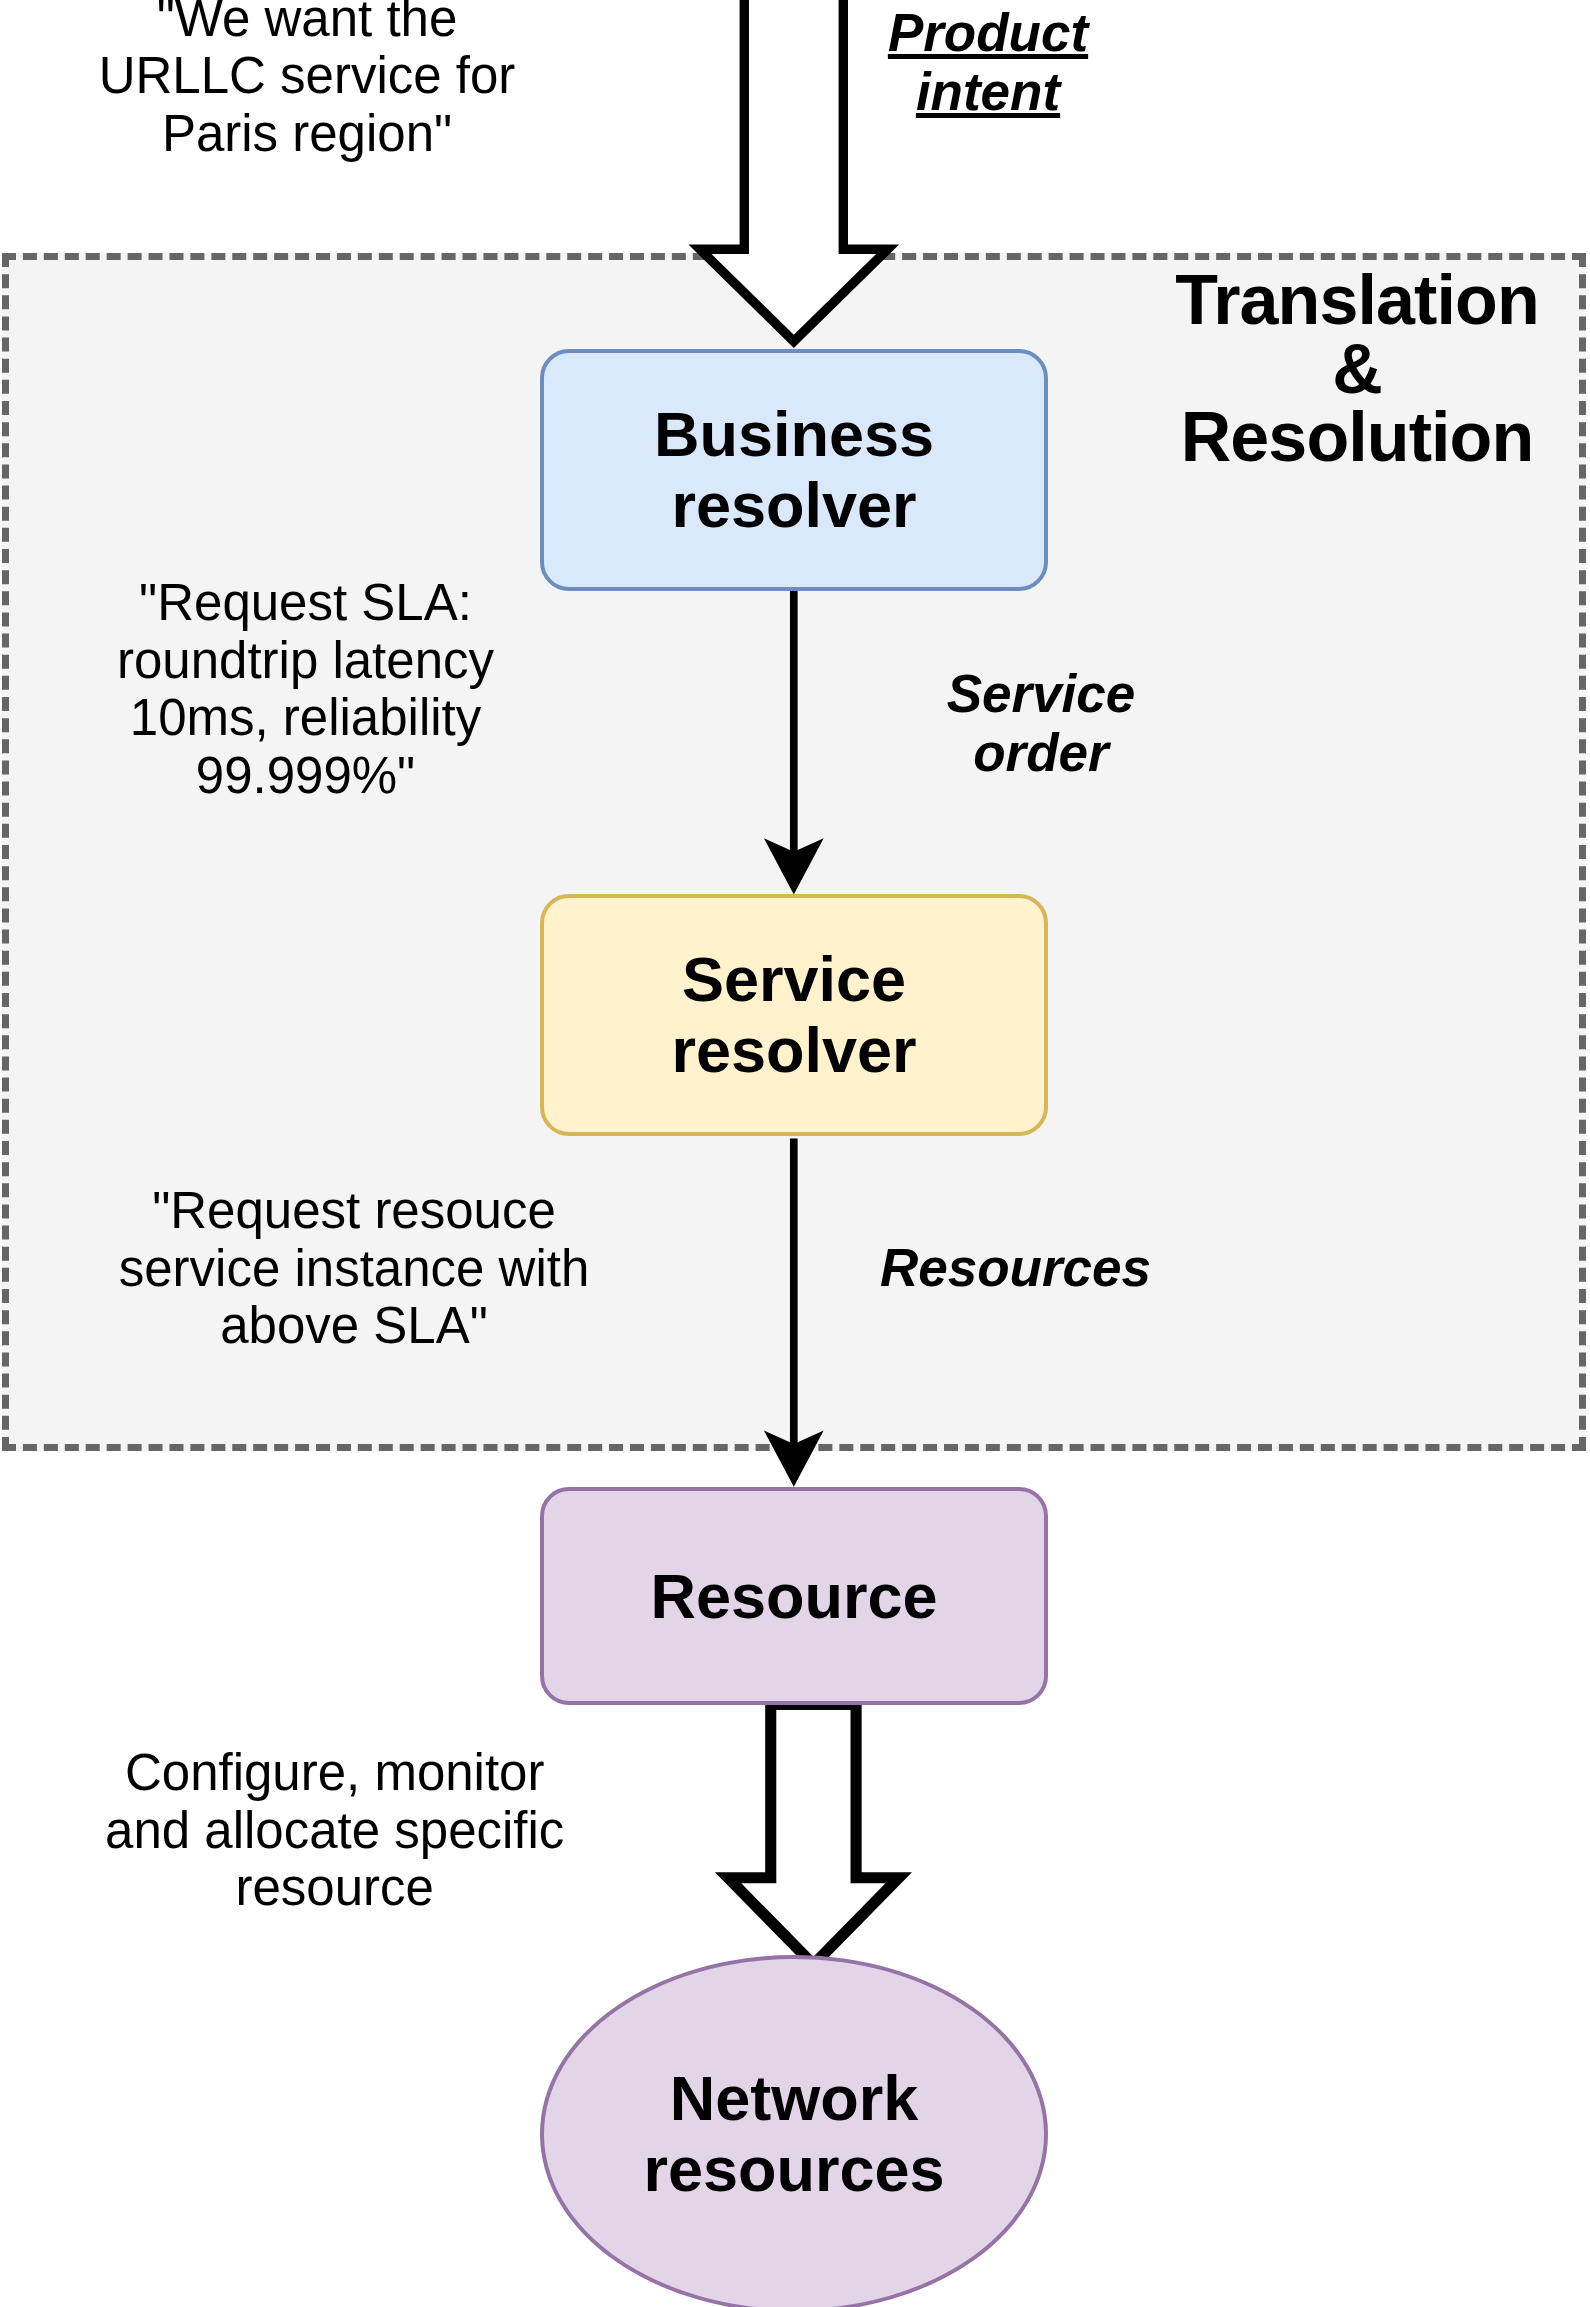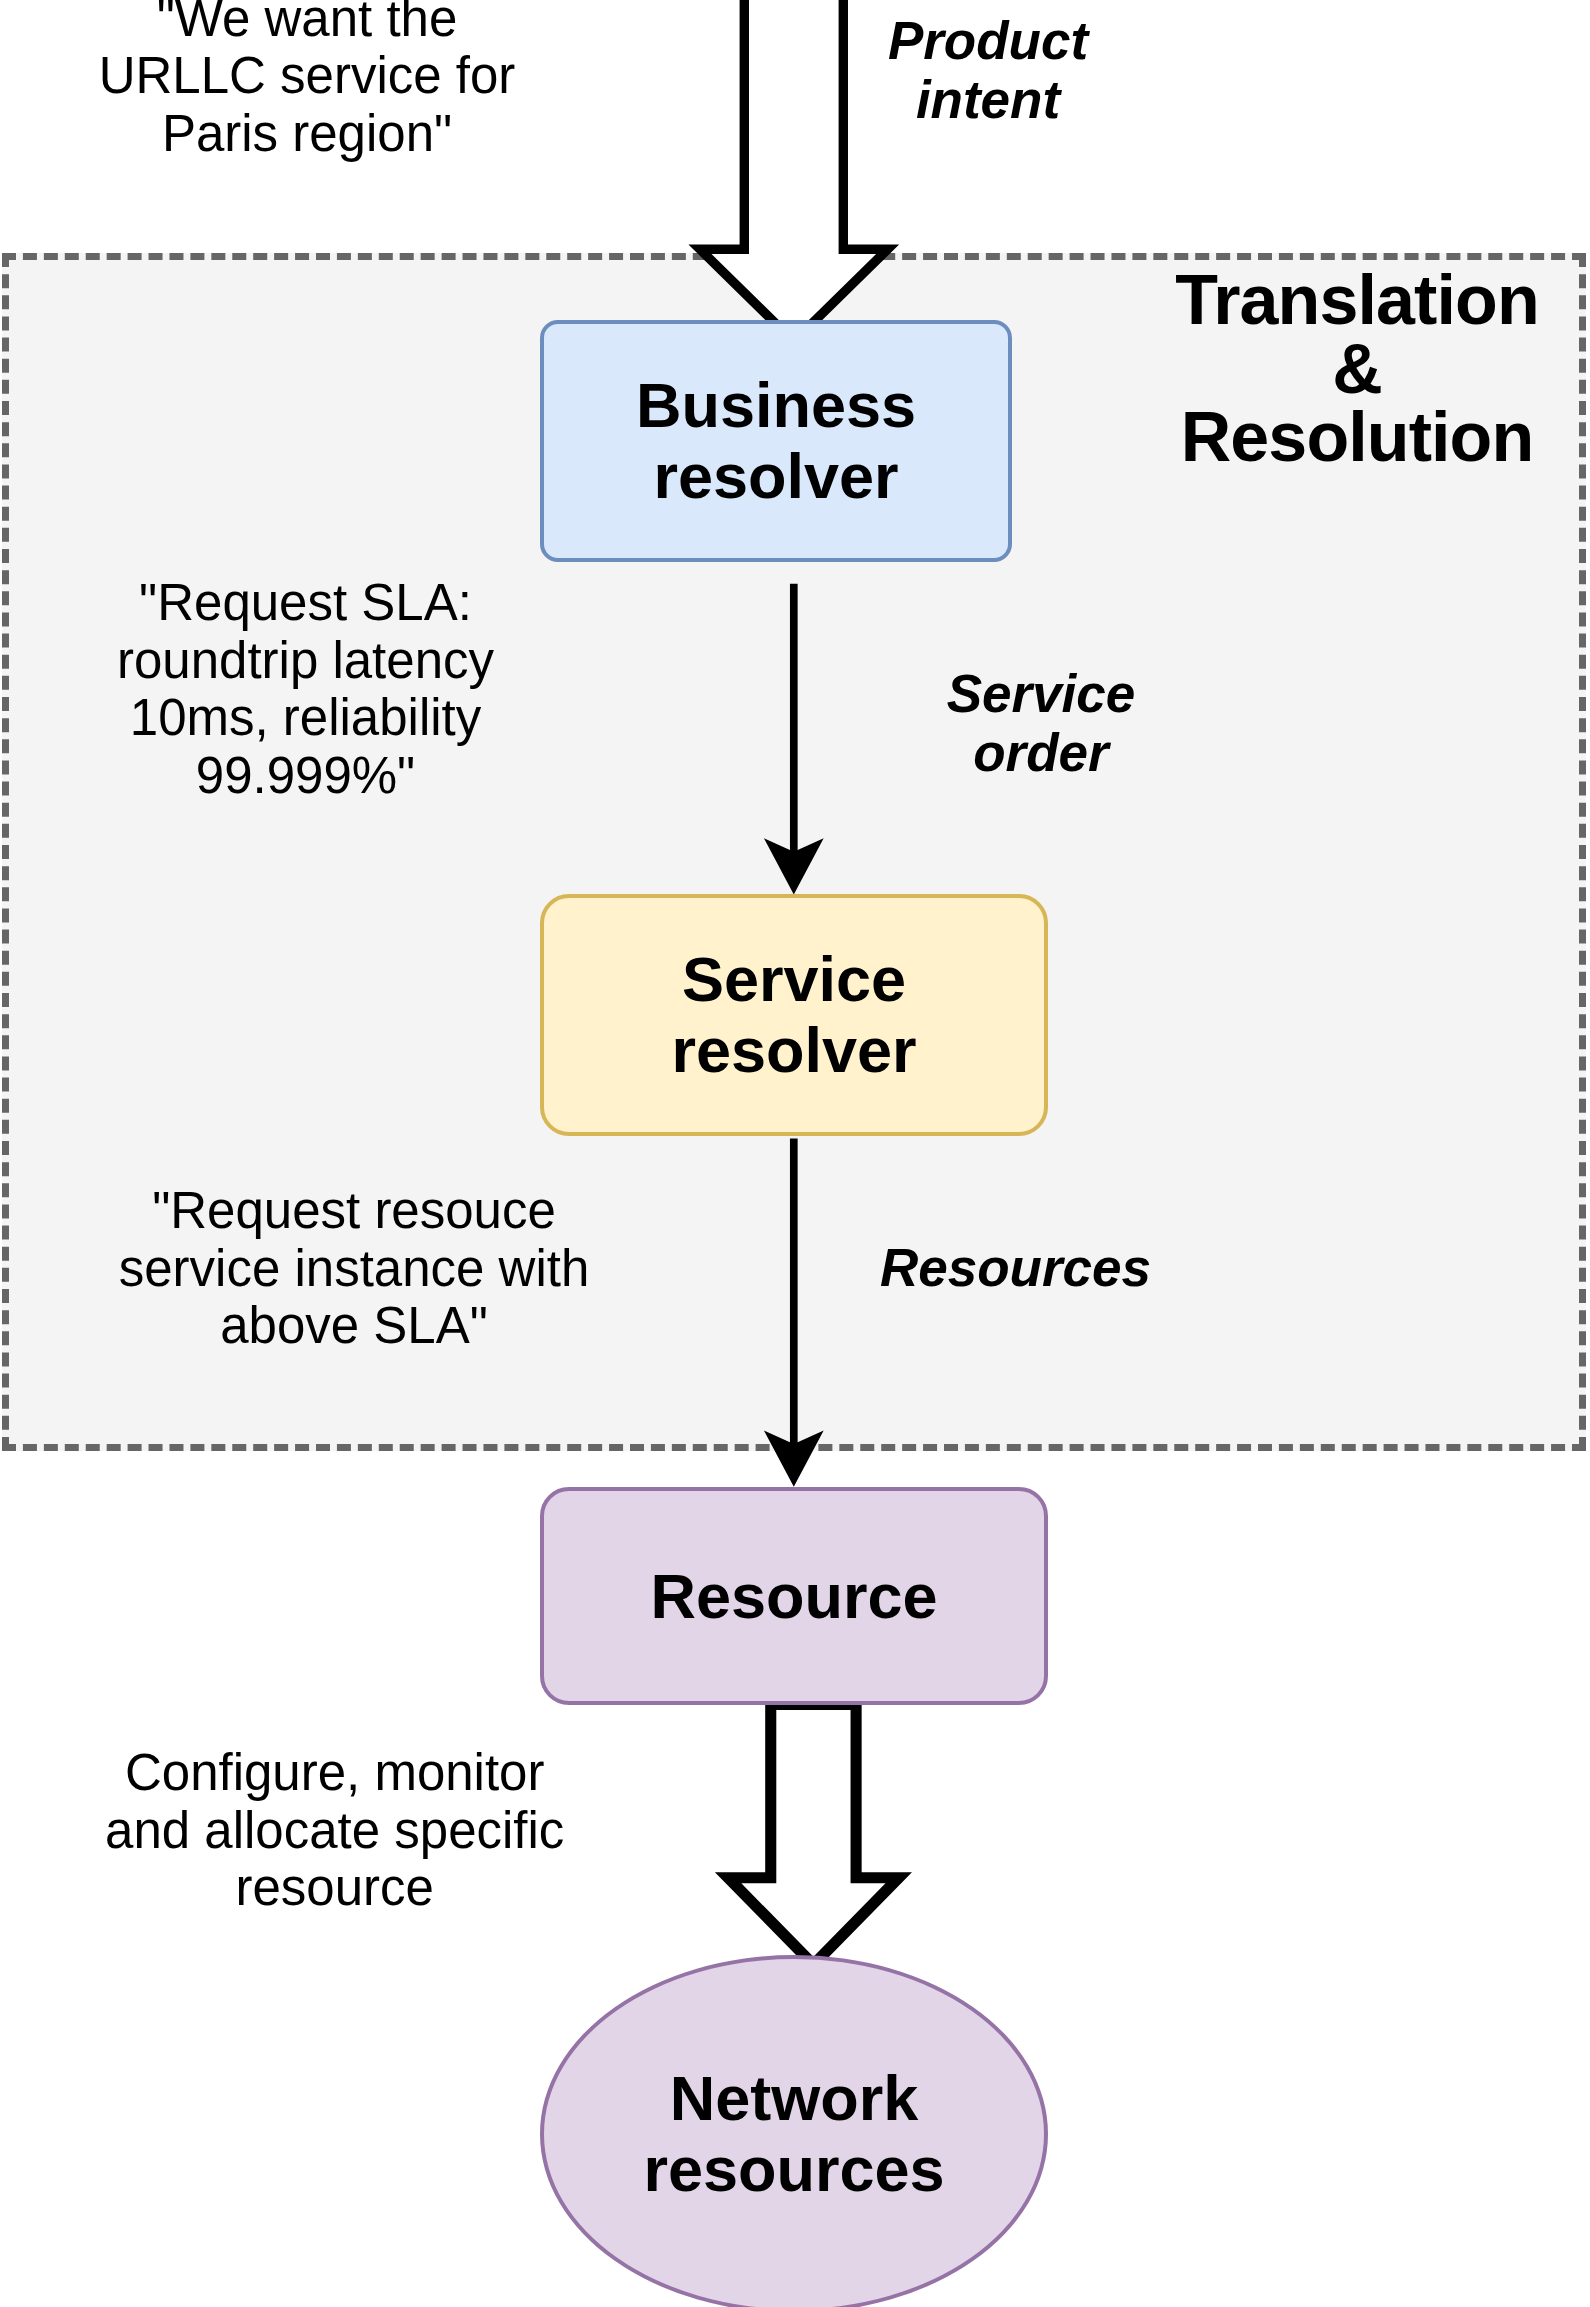--- a/index.html
+++ b/index.html
@@ -52,26 +52,26 @@
     align-items: center;
     justify-content: center;
     text-align: center;
     font-weight: bold;
     color: #000000;
     line-height: 1.12;
     white-space: pre-line;
   }
   .node-business {
     left: 540px;
-    top: 320px;
-    width: 472px;
+    top: 349px;
+    width: 508px;
     height: 242px;
     background: #dae8fc;
     border: 4.3px solid #6c8ebf;
-    border-radius: 18px;
+    border-radius: 29px;
     font-size: 63px;
   }
   .node-service {
     left: 540px;
     top: 894px;
     width: 508px;
     height: 242px;
     background: #fff2cc;
     border: 4.3px solid #d6b656;
     border-radius: 29px;
@@ -115,21 +115,21 @@
   .edge-label {
     position: absolute;
     color: #000000;
     font-weight: bold;
     font-style: italic;
     text-align: center;
     line-height: 1.12;
     white-space: pre-line;
     font-size: 53px;
   }
-  .edge-product { left: 826px; top: 11px;    width: 324px; }
+  .edge-product { left: 826px; top: 3px;    width: 324px; text-decoration: underline; }
   .edge-order   { left: 879px; top: 664px;  width: 324px; }
   .edge-res     { left: 832px; top: 1238px; width: 367px; }
 
   
   #arrows {
     position: absolute;
     left: 0;
     top: 0;
     width: 1591px;
     height: 2307px;

